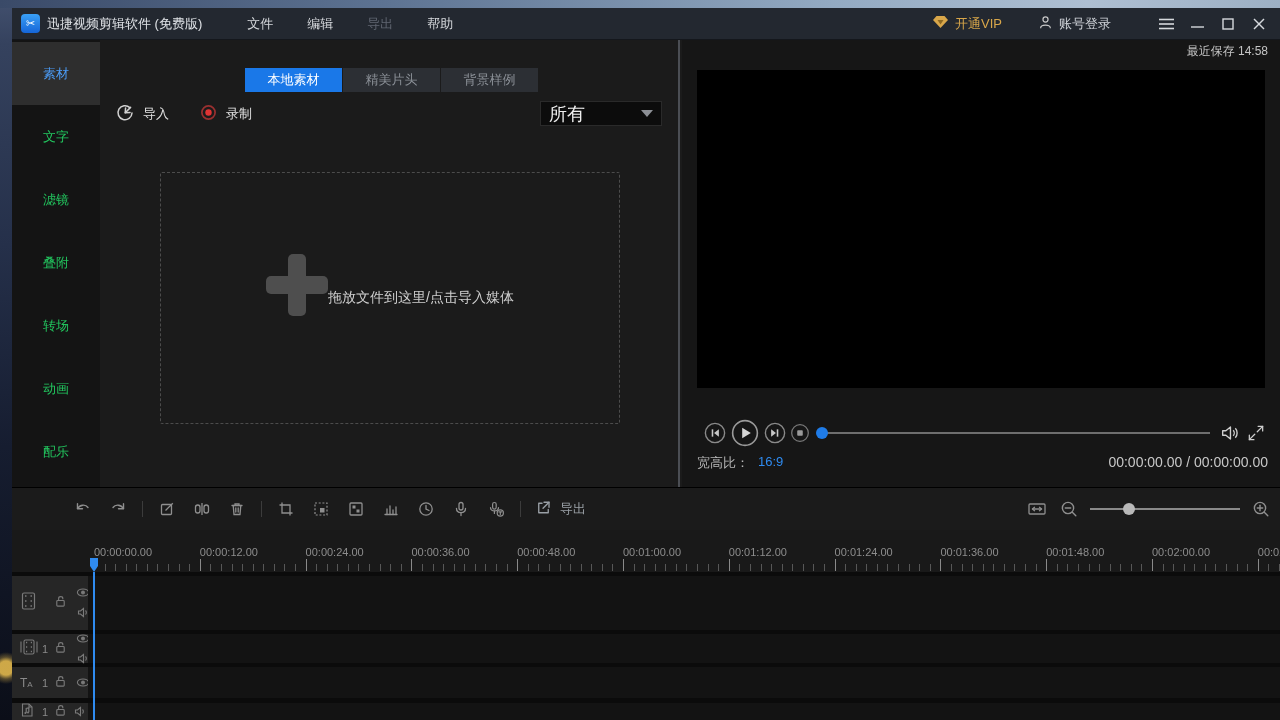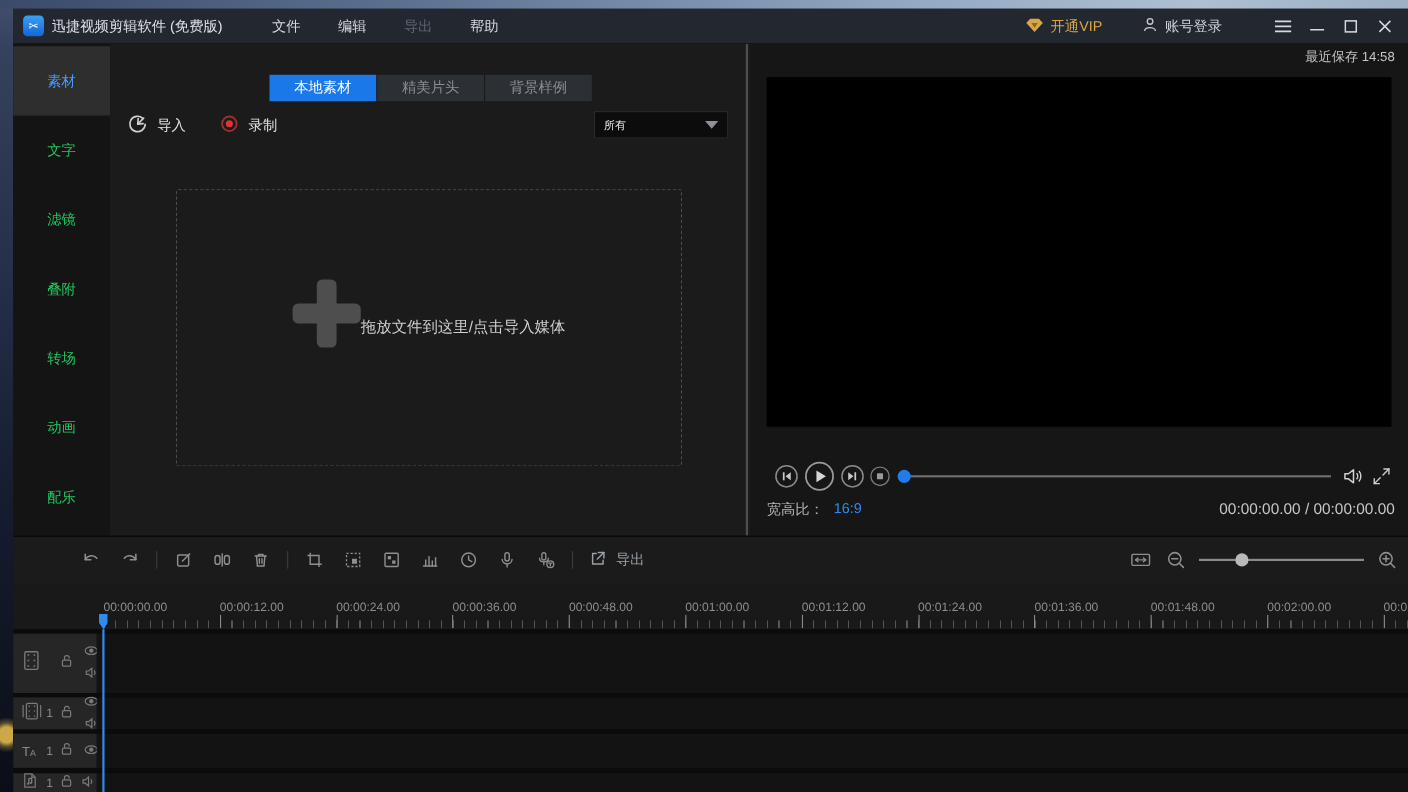--- a/index.html
+++ b/index.html
@@ -20,21 +20,21 @@
   .titlebar { position:absolute; left:0; top:0; right:0; height:32px; background:#232830;
     display:flex; align-items:center; border-bottom:1px solid #14171c; }
   .app-icon { width:19px; height:19px; margin-left:9px; border-radius:4px;
     background:linear-gradient(180deg,#3aa0f5,#1565d8); color:#fff; font-size:11px;
     display:flex; align-items:center; justify-content:center; }
   .app-title { color:#dfe2e6; font-size:13px; margin-left:7px; }
   .menus { display:flex; margin-left:28px; }
   .menu-item { color:#d6d9dd; font-size:13px; padding:12px 17px; line-height:32px; cursor:default; }
   .menu-item.disabled { color:#5f6570; }
   .tb-right { margin-left:auto; display:flex; align-items:center; }
-  .vip-btn { display:flex; align-items:flex-end; gap:6px; color:#d9a74a; font-size:13px; margin-right:36px; }
+  .vip-btn { display:flex; align-items:center; gap:6px; color:#d9a74a; font-size:13px; margin-right:36px; }
   .login-btn { display:flex; align-items:center; gap:6px; color:#cfd3d8; font-size:13px; margin-right:44px; }
   .win-ctrl { display:flex; align-items:center; gap:9px; margin-right:10px; }
   .win-btn { width:22px; height:22px; display:flex; align-items:center; justify-content:center; color:#d6d9dd; }
 
   
   .content { position:absolute; left:0; top:32px; right:0; height:447px; }
   .sidebar { position:absolute; left:0; top:0; width:88px; bottom:0; background:#141414; padding-top:2px; }
   .side-item { height:63px; display:flex; align-items:center; justify-content:center;
     color:#22c55e; font-size:13px; }
   .side-item.active { background:#2e2e2e; color:#4b9bf5; }
@@ -43,21 +43,21 @@
     border-right:2px solid #4b4e54; }
   .tabs { position:absolute; left:145px; top:28px; display:flex; gap:1px; }
   .tab { width:97px; height:24px; background:#2c2f34; color:#8b9097; font-size:13px;
     display:flex; align-items:center; justify-content:center; }
   .tab.active { background:#1a78e8; color:#ffffff; }
   .import-btn { position:absolute; left:16px; top:62px; height:24px; display:flex; align-items:center; gap:9px;
     color:#e2e2e2; font-size:13px; }
   .record-btn { position:absolute; left:100px; top:62px; height:24px; display:flex; align-items:center; gap:9px;
     color:#e2e2e2; font-size:13px; }
   .filter-select { position:absolute; left:440px; top:61px; width:122px; height:25px; background:#0c0c0c;
-    border:1px solid #2a2a2a; color:#efefef; font-size:10px; display:flex; align-items:center; padding:0 8px; }
+    border:1px solid #2a2a2a; color:#efefef; font-size:18px; display:flex; align-items:center; padding:0 8px; }
   .filter-caret { margin-left:auto; width:0; height:0; border-left:6px solid transparent;
     border-right:6px solid transparent; border-top:7px solid #8d9096; }
   .dropzone { position:absolute; left:60px; top:132px; width:460px; height:252px;
     border:1px dashed #4c4c4c; border-radius:2px; display:flex; flex-direction:row;
     align-items:center; justify-content:center; }
   .plus { position:relative; width:62px; height:62px; margin-bottom:26px; }
   .plus::before, .plus::after { content:""; position:absolute; background:#4e4e4e; border-radius:5px; }
   .plus::before { left:22px; top:0; width:18px; height:62px; }
   .plus::after { left:0; top:22px; width:62px; height:18px; }
   .dropzone-text { color:#cfcfcf; font-size:14px; }

